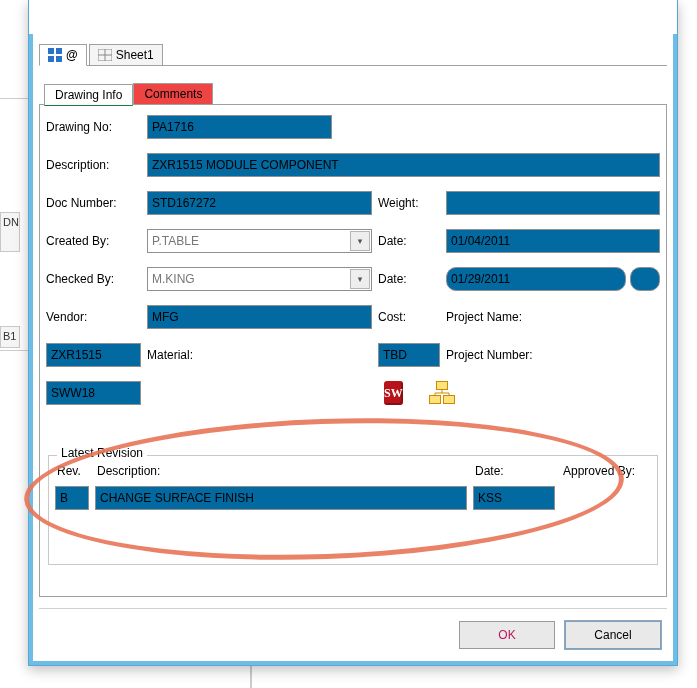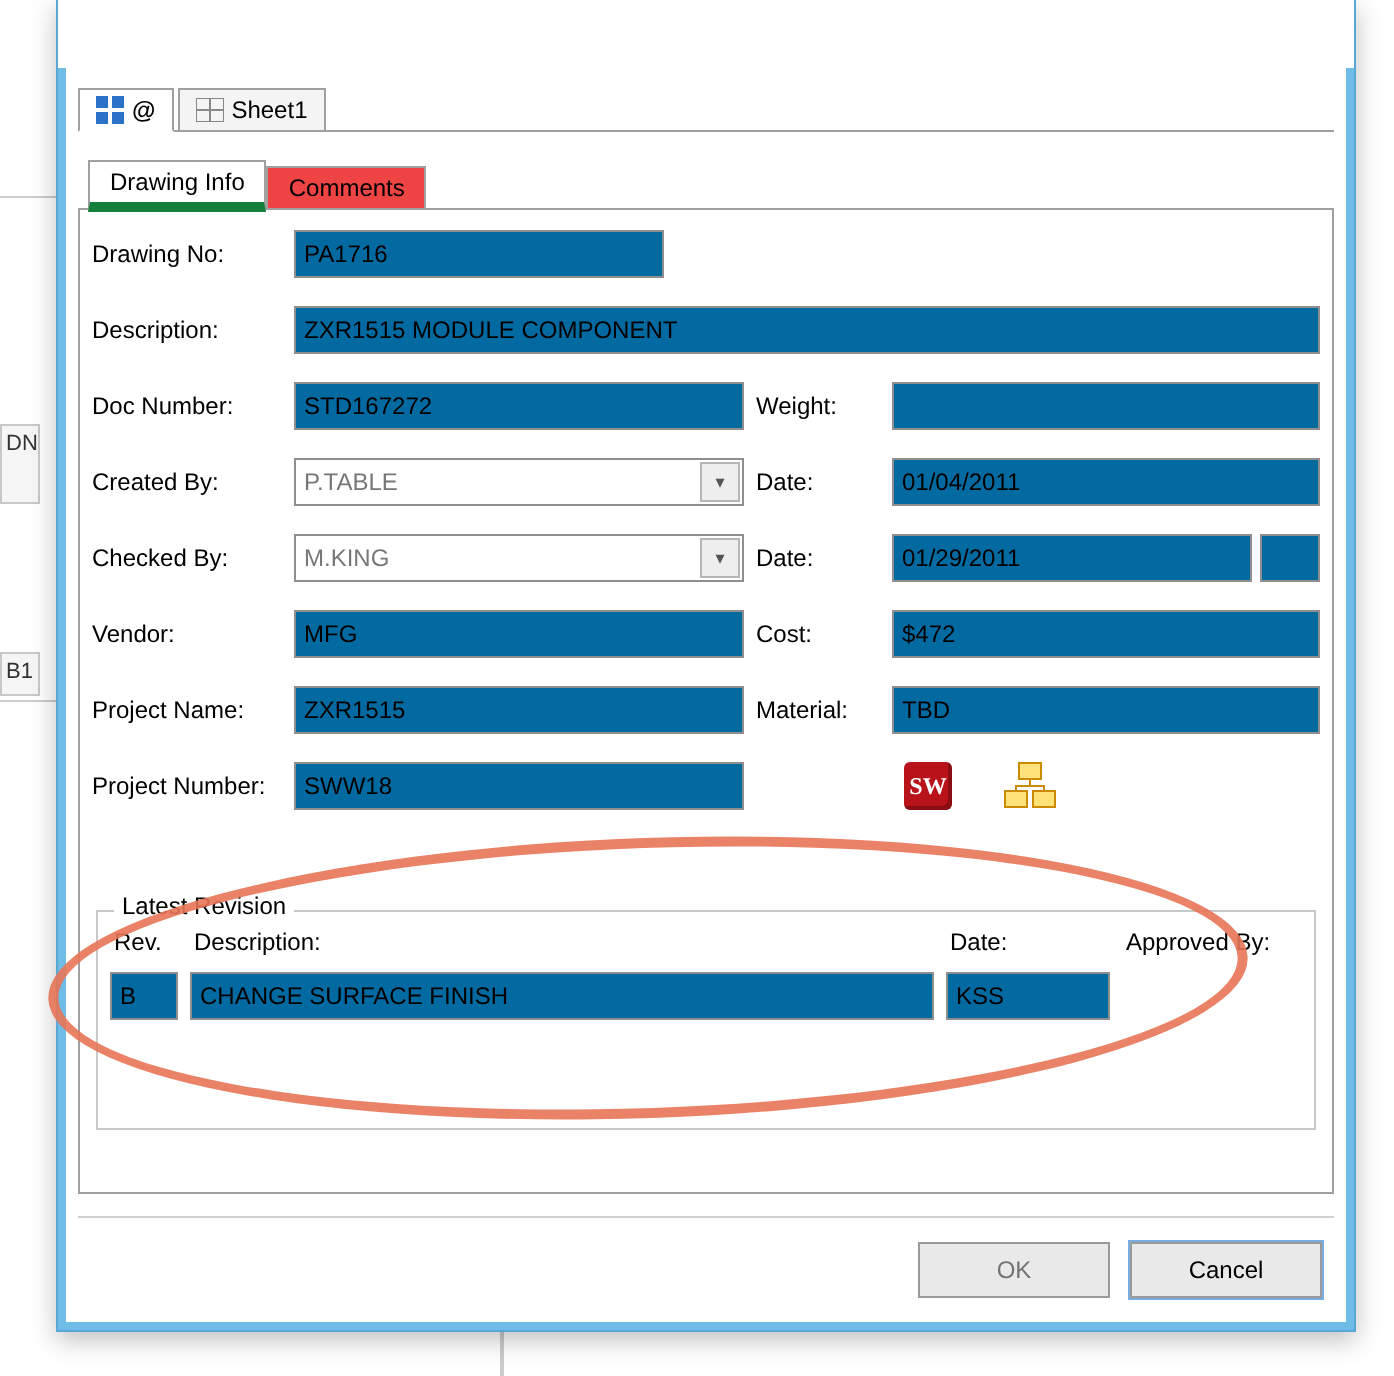--- a/index.html
+++ b/index.html
@@ -119,21 +119,21 @@
     align-items: flex-end;
     height: 24px;
   }
   .inner-tab {
     border: 1px solid #a0a0a0;
     padding: 3px 10px;
     font-size: 12px;
     background: #fff;
   }
   .inner-tab.active {
-    border-bottom: 5px solid #15803d;
+    border-bottom: 1px solid #15803d;
     position: relative; top: 1px;
     z-index: 3;
   }
   .inner-tab.inactive {
     background: #ef4444;
   }
   .form-grid {
     position: absolute;
     left: 6px; right: 6px; top: 10px;
     display: grid;
@@ -162,21 +162,21 @@
     right: 1px; top: 1px;
     width: 20px; height: 20px;
     border: 1px solid #b5b5b5;
     background: #eee;
     display: flex; align-items: center; justify-content: center;
     font-size: 9px; color: #555;
   }
   .span2 { grid-column: 2 / span 3; }
   .wide { grid-column: 2 / span 1; width: 185px; }
   .checked-date-cell { display:flex; gap:4px; }
-  .checked-date-cell .input { flex: 1; }
+  .checked-date-cell .input { flex: 1; border-radius: 10px; }
   .checked-date-cell .extra { width: 30px; flex: 0 0 30px; }
   .proj-icons {
     display: flex;
     gap: 26px;
     align-items: center;
     padding-left: 6px;
   }
   .icon-sw {
     width: 24px; height: 24px;
     background: #b8121a;
@@ -246,21 +246,21 @@
     display: flex;
     gap: 10px;
   }
   .btn {
     width: 96px; height: 28px;
     border: 1px solid #9a9a9a;
     background: #e9e9e9;
     display: flex; align-items: center; justify-content: center;
     font-size: 12px;
   }
-  .btn.disabled { color: #737373; }
+  .btn.disabled { color: #be185d; }
   .btn:not(.disabled) { box-shadow: 0 0 0 1px #7aaee0; }
   .hr-bot {
     position: absolute;
     left: 44px; right: 44px;
     border-top: 1px solid #d0d0d0;
   }
 </style>
 </head>
 <body>
 
@@ -337,21 +337,20 @@
       </div>
       <div class="lbl">Date:</div>
       <div class="checked-date-cell">
         <div class="input">01/29/2011</div>
         <div class="input extra"></div>
       </div>
 
       <div class="lbl">Vendor:</div>
       <div class="input">MFG</div>
       <div class="lbl">Cost:</div>
-      <div class="input">$472</div>
 
       <div class="lbl">Project Name:</div>
       <div class="input">ZXR1515</div>
       <div class="lbl">Material:</div>
       <div class="input">TBD</div>
 
       <div class="lbl">Project Number:</div>
       <div class="input">SWW18</div>
       <div></div>
       <div class="proj-icons">

